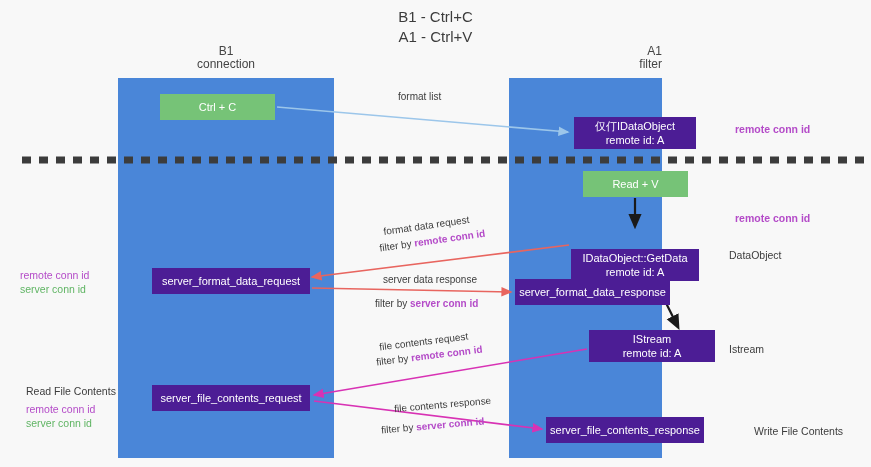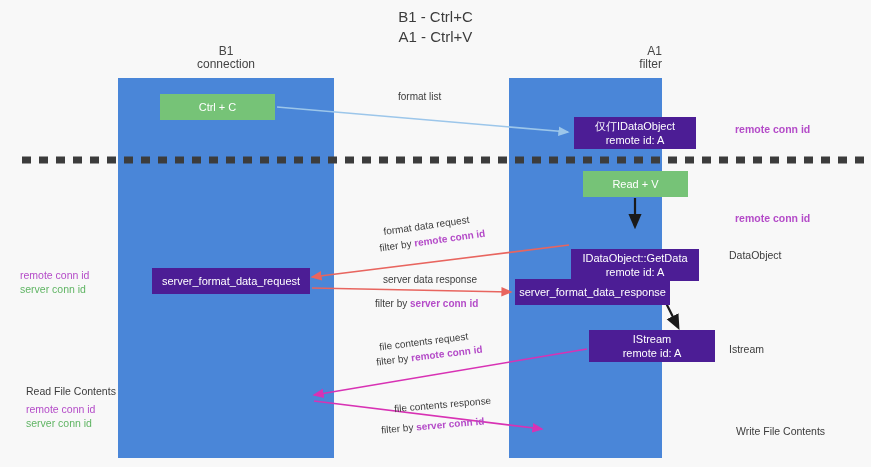--- a/index.html
+++ b/index.html
@@ -60,21 +60,21 @@
   .side{position:absolute;font-size:10.5px;line-height:14px;white-space:nowrap;}
   .side.bold{font-weight:bold;}
   .c-purple{color:#b44bc8;}
   .c-green{color:#5fb463;}
   .c-dark{color:#3c3c3c;}
 
   #lbl-remote1{left:735px;top:122px;}
   #lbl-remote2{left:735px;top:211px;}
   #lbl-dataobject{left:729px;top:236px;margin-top:12px;}
   #lbl-istream{left:729px;top:342px;}
-  #lbl-writefile{left:736px;top:424px;}
+  #lbl-writefile{left:754px;top:424px;}
   #lbl-left-conn{left:20px;top:268px;}
   #lbl-readfile{left:26px;top:384px;}
   #lbl-left-conn2{left:26px;top:402px;}
 
   
   .cap{position:absolute;font-size:10px;line-height:13px;white-space:nowrap;color:#3c3c3c;}
   .cap b{font-weight:bold;}
 
   #cap-formatlist{left:398px;top:90px;}
   #cap-fdreq{left:383px;top:219px;transform:rotate(-8deg);}
@@ -167,21 +167,27 @@
   </div>
 
   <div class="box orange" id="box-fmtreq">
     <span class="ln">server_format_data_request</span>
   </div>
 
   <div class="box orange" id="box-fmtresp">
     <span class="ln">server_format_data_response</span>
   </div>
 
-
+  <div class="box orange" id="box-filereq">
+    <span class="ln">server_file_contents_request</span>
+  </div>
+
+  <div class="box orange" id="box-fileresp">
+    <span class="ln">server_file_contents_response</span>
+  </div>
 
   <div class="side bold c-purple" id="lbl-remote1">remote conn id</div>
   <div class="side bold c-purple" id="lbl-remote2">remote conn id</div>
   <div class="side c-dark" id="lbl-dataobject">DataObject</div>
   <div class="side c-dark" id="lbl-istream">Istream</div>
   <div class="side c-dark" id="lbl-writefile">Write File Contents</div>
 
   <div class="side" id="lbl-left-conn">
     <div class="bold c-purple">remote conn id</div>
     <div class="bold c-green">server conn id</div>

